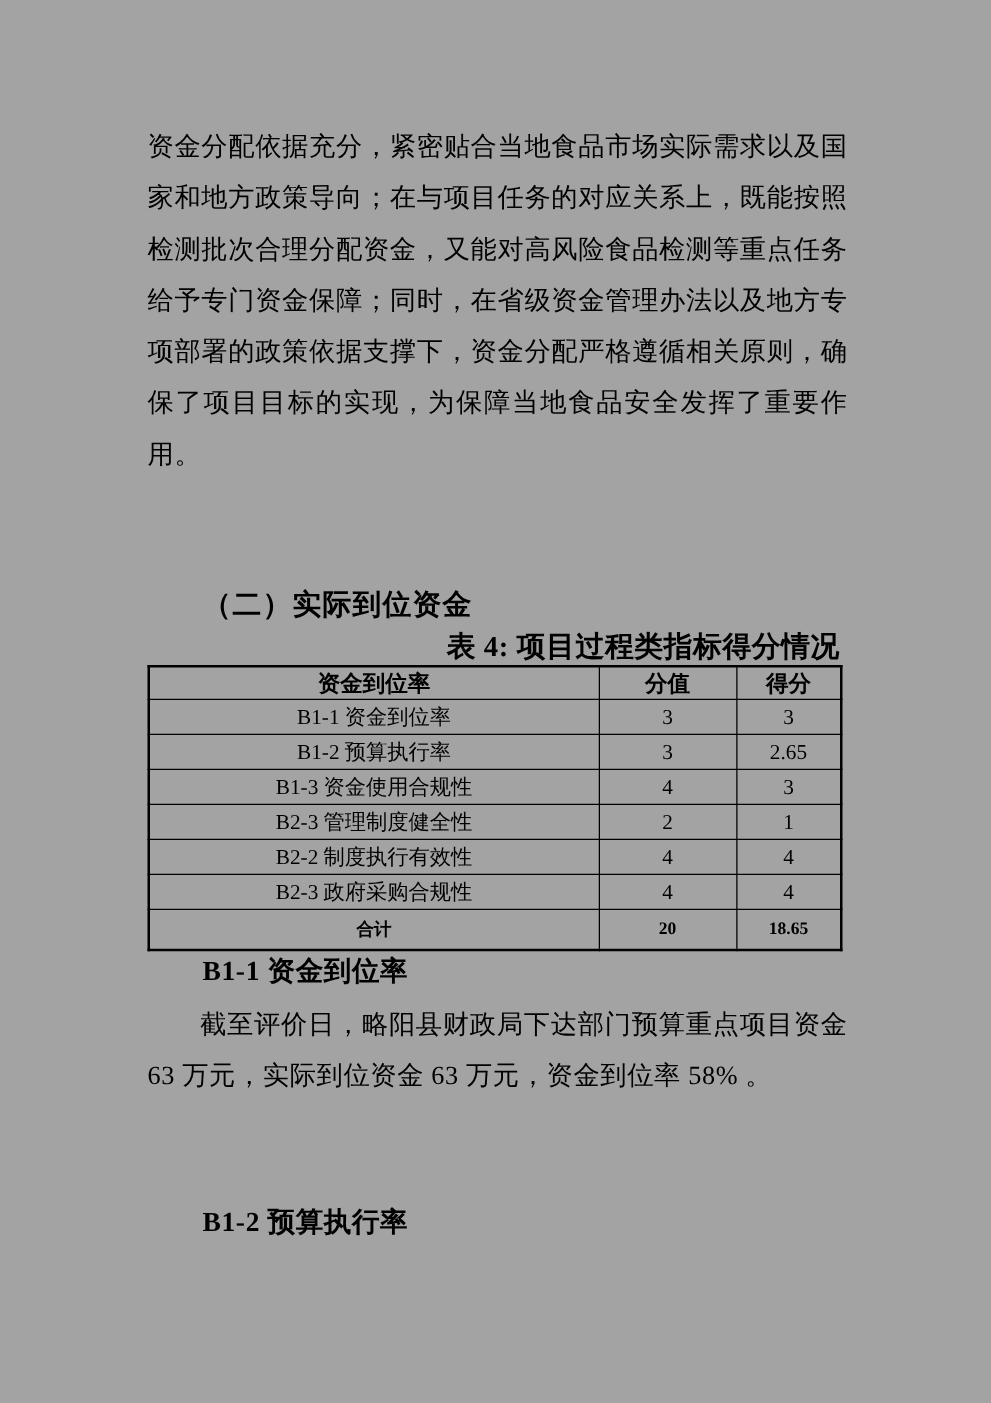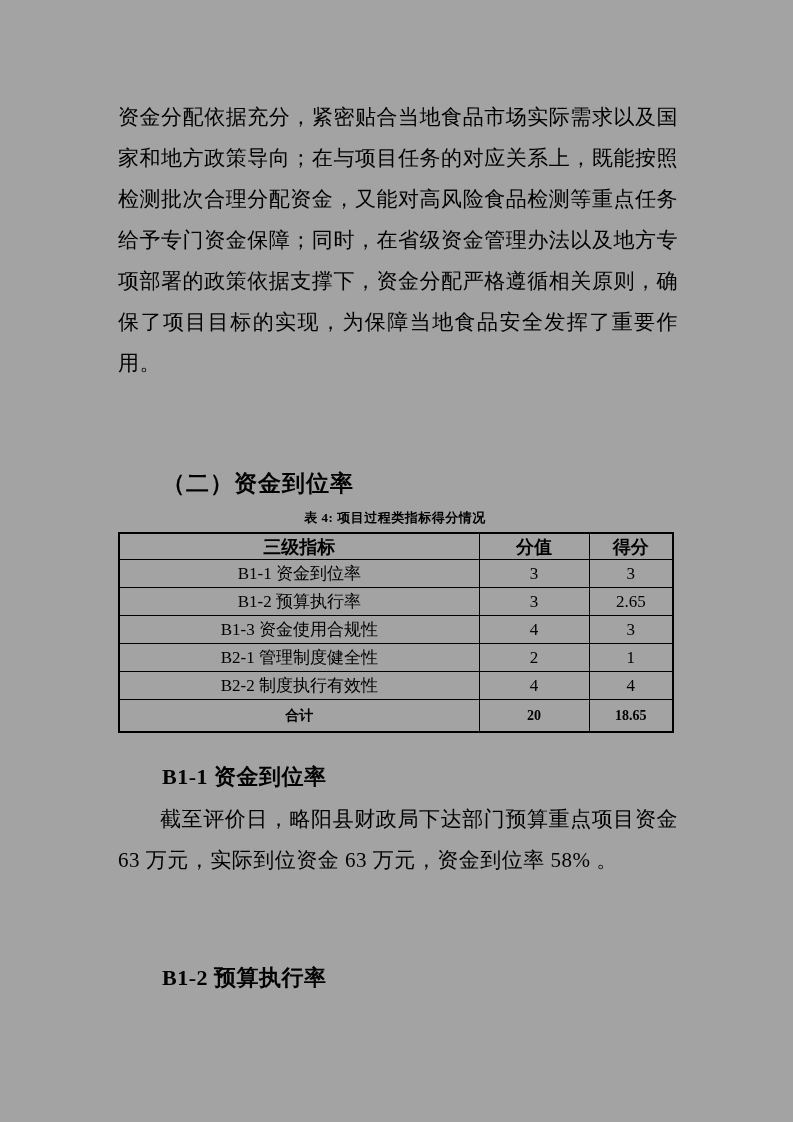--- a/index.html
+++ b/index.html
@@ -44,22 +44,22 @@
     margin: 0;
     font-size: 22px;
     line-height: 30px;
     font-weight: bold;
     letter-spacing: 0.5px;
   }
   .table-caption {
     position: absolute;
     left: 118px;
     width: 554px;
-    text-align: center;
-    font-size: 13px;
+    text-align: right;
+    font-size: 23px;
     line-height: 25px;
     font-weight: bold;
     letter-spacing: 0.5px;
   }
   table.score-table {
     position: absolute;
     top: 532px;
     left: 118px;
     width: 554px;
     border-collapse: collapse;
@@ -104,33 +104,33 @@
   #heading-b1-2 { top: 963px; }
 </style>
 </head>
 <body>
 
 <div class="page">
 
   <p id="para-continuation" class="body-text">资金分配依据充分，紧密贴合当地食品市场实际需求以及国家和地方政策导向；在与项目任务的对应关系上，既能按照检测批次合理分配资金，又能对高风险食品检测等重点任务给予专门资金保障；同时，在省级资金管理办法以及地方专项部署的政策依据支撑下，资金分配严格遵循相关原则，确保了项目目标的实现，为保障当地食品安全发挥了重要作用。</p>
 
 
-  <h2 id="section-heading" class="section-heading">（二）资金到位率</h2>
+  <h2 id="section-heading" class="section-heading">（二）实际到位资金</h2>
 
   <div id="table-caption" class="table-caption">表 4: 项目过程类指标得分情况</div>
 
   <table class="score-table">
     <colgroup>
       <col class="col-indicator">
       <col class="col-max">
       <col class="col-score">
     </colgroup>
     <thead>
       <tr id="score-table-header-row">
-          <th>三级指标</th>
+          <th>资金到位率</th>
           <th>分值</th>
           <th>得分</th>
         </tr>
     </thead>
     <tbody id="score-table-body">
         <tr>
           <td>B1-1 资金到位率</td>
           <td>3</td>
           <td>3</td>
         </tr>
@@ -138,26 +138,31 @@
           <td>B1-2 预算执行率</td>
           <td>3</td>
           <td>2.65</td>
         </tr>
         <tr>
           <td>B1-3 资金使用合规性</td>
           <td>4</td>
           <td>3</td>
         </tr>
         <tr>
-          <td>B2-1 管理制度健全性</td>
+          <td>B2-3 管理制度健全性</td>
           <td>2</td>
           <td>1</td>
         </tr>
         <tr>
           <td>B2-2 制度执行有效性</td>
+          <td>4</td>
+          <td>4</td>
+        </tr>
+        <tr>
+          <td>B2-3 政府采购合规性</td>
           <td>4</td>
           <td>4</td>
         </tr>
         <tr class="total-row">
           <td>合计</td>
           <td>20</td>
           <td>18.65</td>
         </tr>
       </tbody>
   </table>

